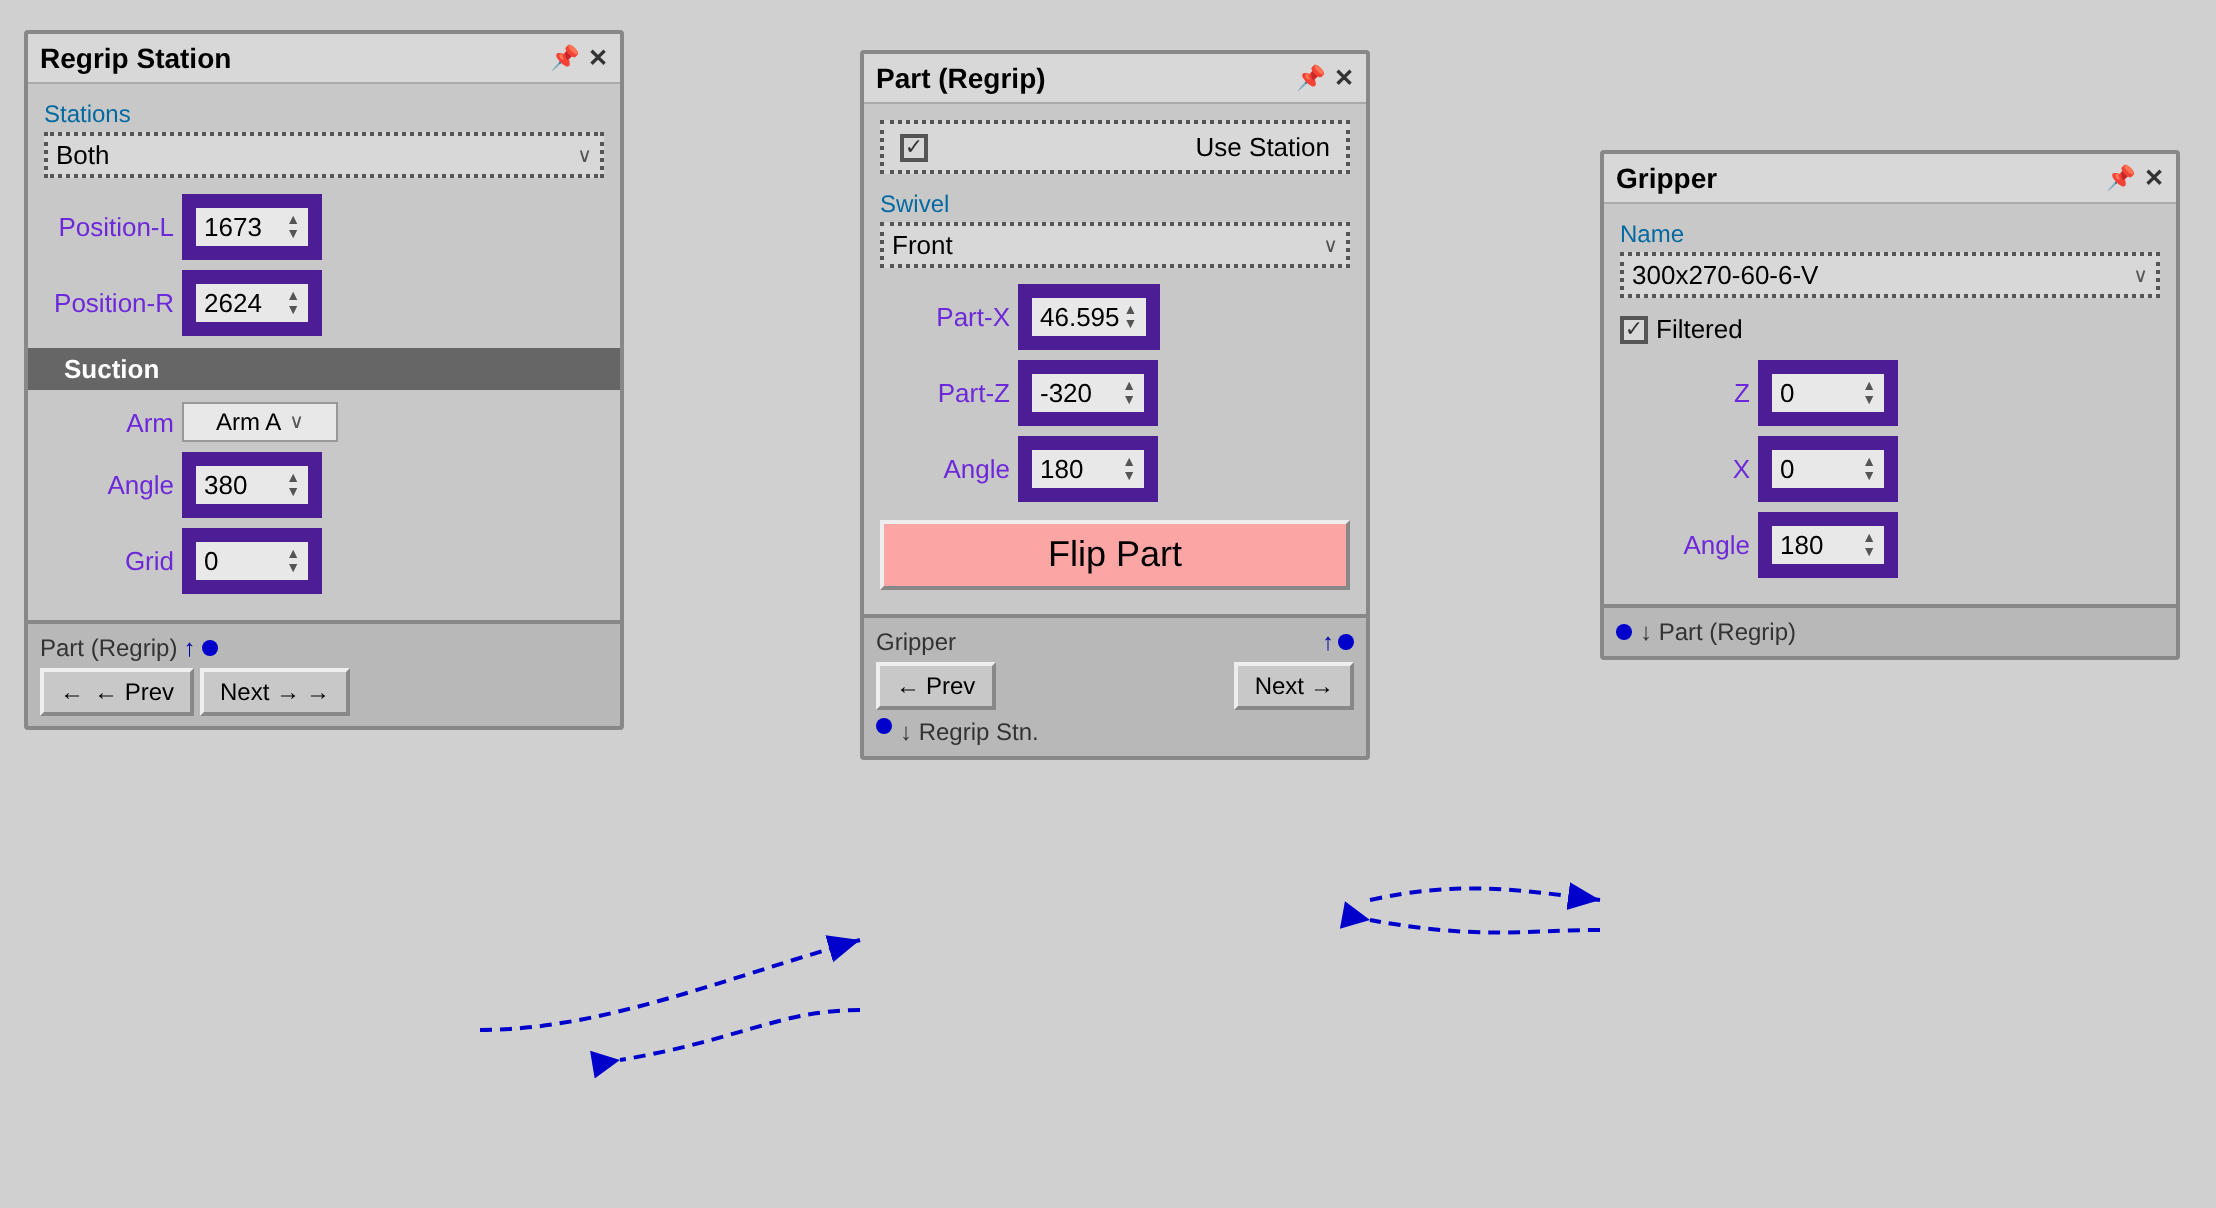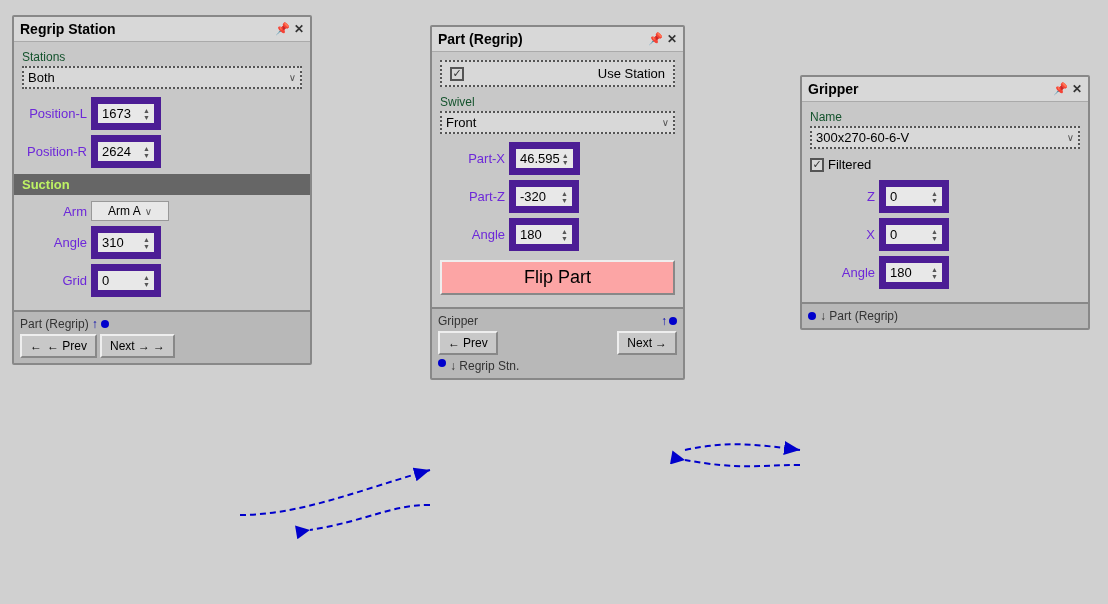--- a/index.html
+++ b/index.html
@@ -45,28 +45,28 @@
       font-size: 12px;
       color: #333;
     }
 
     .panel-body {
       padding: 8px;
     }
 
     .section-label {
       font-size: 12px;
-      color: #14532d;
+      color: #0369a1;
       margin-bottom: 2px;
     }
 
     .section-header {
       background: #666;
-      color: #bef264;
-      padding: 3px 8px;
+      color: #ffffff;
+      padding: 3px 18px;
       font-weight: bold;
       font-size: 13px;
       margin: 6px -8px;
     }
 
     .form-row {
       display: flex;
       align-items: center;
       margin-bottom: 5px;
       gap: 4px;
@@ -264,21 +264,21 @@
       <span class="form-label">Arm</span>
       <div class="small-select">
         <span>Arm A</span>
         <span class="chevron">∨</span>
       </div>
     </div>
 
     <div class="form-row">
       <span class="form-label">Angle</span>
       <div class="spin-input">
-        <span>310</span>
+        <span>380</span>
         <div class="spin-arrows">
           <span class="spin-arrow">▲</span>
           <span class="spin-arrow">▼</span>
         </div>
       </div>
     </div>
 
     <div class="form-row">
       <span class="form-label">Grid</span>
       <div class="spin-input">

